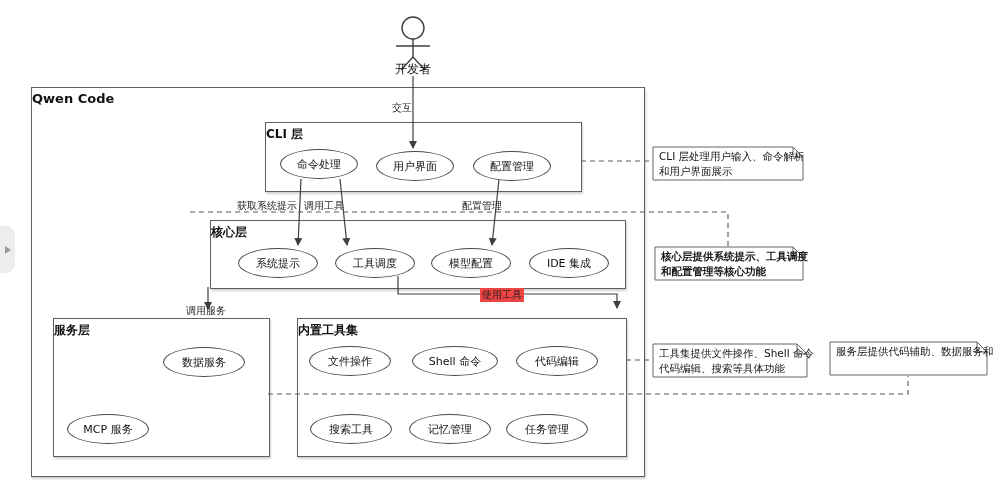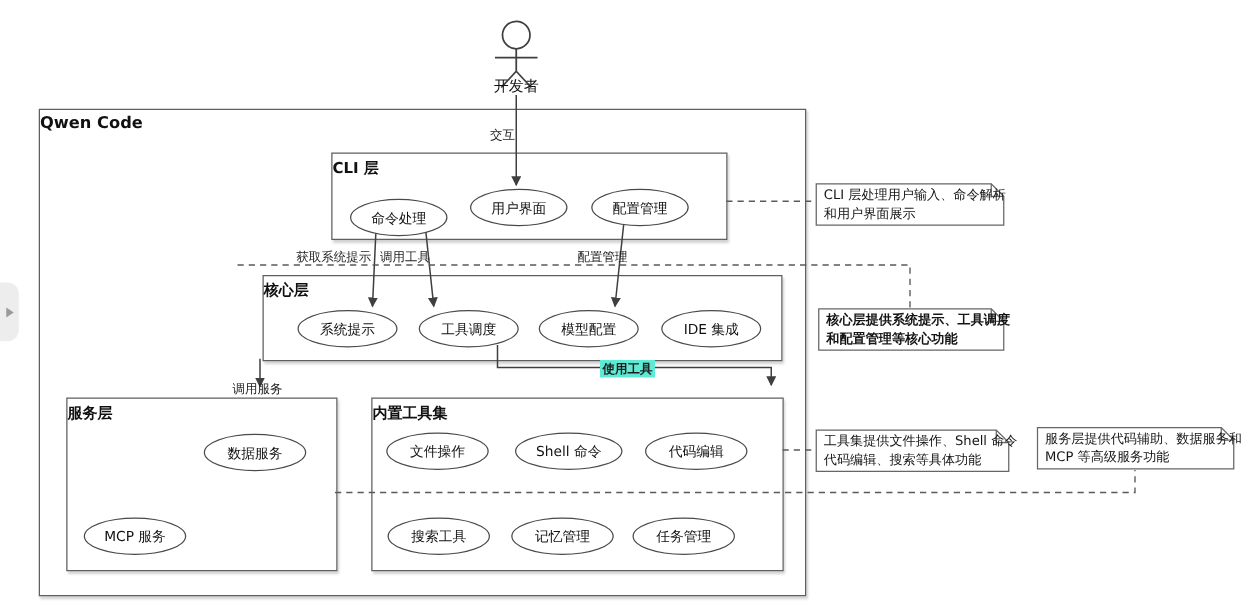--- a/index.html
+++ b/index.html
@@ -19,21 +19,21 @@
   .qwen-title{font-size:13px;}
   
   .uc{
     position:absolute;height:28px;background:#fff;border:1.3px solid #4a4a4a;border-radius:50%;
     display:flex;align-items:center;justify-content:center;font-size:11px;color:#111;z-index:3;white-space:nowrap;
   }
   
   .wires{position:absolute;left:0;top:0;z-index:2;pointer-events:none;}
   
   .lbl{position:absolute;font-size:10px;color:#1d1d1d;z-index:3;white-space:nowrap;}
-  .lbl.on-line{background:#5eead4;padding:0 2px;font-weight:bold;}
+  .lbl.on-line{background:#ef4444;padding:0 2px;}
   .actor-label{position:absolute;font-size:12px;color:#111;z-index:3;text-align:center;}
   
   .note-text{position:absolute;z-index:3;font-size:10.5px;line-height:15px;color:#151515;}
   .note-text div{white-space:nowrap;}
 </style>
 </head>
 <body>
 
 <div class="stage">
 
@@ -106,21 +106,21 @@
 
   <div class="actor-label" style="left:388px;top:61px;width:50px;">开发者</div>
 
   <div class="lbl" style="left:386px;top:101px;width:26px;text-align:right;">交互</div>
   <div class="lbl" style="left:237px;top:199px;">获取系统提示</div>
   <div class="lbl" style="left:304px;top:199px;">调用工具</div>
   <div class="lbl" style="left:462px;top:199px;">配置管理</div>
   <div class="lbl" style="left:186px;top:304px;">调用服务</div>
   <div class="lbl on-line" style="left:480px;top:288px;">使用工具</div>
 
-  <div class="uc" style="left:280px;top:159px;width:76px;">命令处理</div>
+  <div class="uc" style="left:280px;top:149px;width:76px;">命令处理</div>
   <div class="uc" style="left:376px;top:151px;width:76px;">用户界面</div>
   <div class="uc" style="left:473px;top:151px;width:76px;">配置管理</div>
 
   <div class="uc" style="left:238px;top:248px;width:78px;">系统提示</div>
   <div class="uc" style="left:335px;top:248px;width:78px;">工具调度</div>
   <div class="uc" style="left:431px;top:248px;width:78px;">模型配置</div>
   <div class="uc" style="left:529px;top:248px;width:78px;">IDE 集成</div>
 
   <div class="uc" style="left:163px;top:347px;width:80px;">数据服务</div>
   <div class="uc" style="left:67px;top:414px;width:80px;">MCP 服务</div>
@@ -139,16 +139,15 @@
   <div class="note-text" style="left:661px;top:249px;width:138px;font-weight:bold;">
     <div>核心层提供系统提示、工具调度</div>
     <div>和配置管理等核心功能</div>
   </div>
   <div class="note-text" style="left:659px;top:346px;width:144px;">
     <div>工具集提供文件操作、Shell 命令</div>
     <div>代码编辑、搜索等具体功能</div>
   </div>
   <div class="note-text" style="left:836px;top:344px;width:147px;">
     <div>服务层提供代码辅助、数据服务和</div>
-    <div>MCP 等高级服务功能</div>
   </div>
 
 </div>
 
 </body></html>

